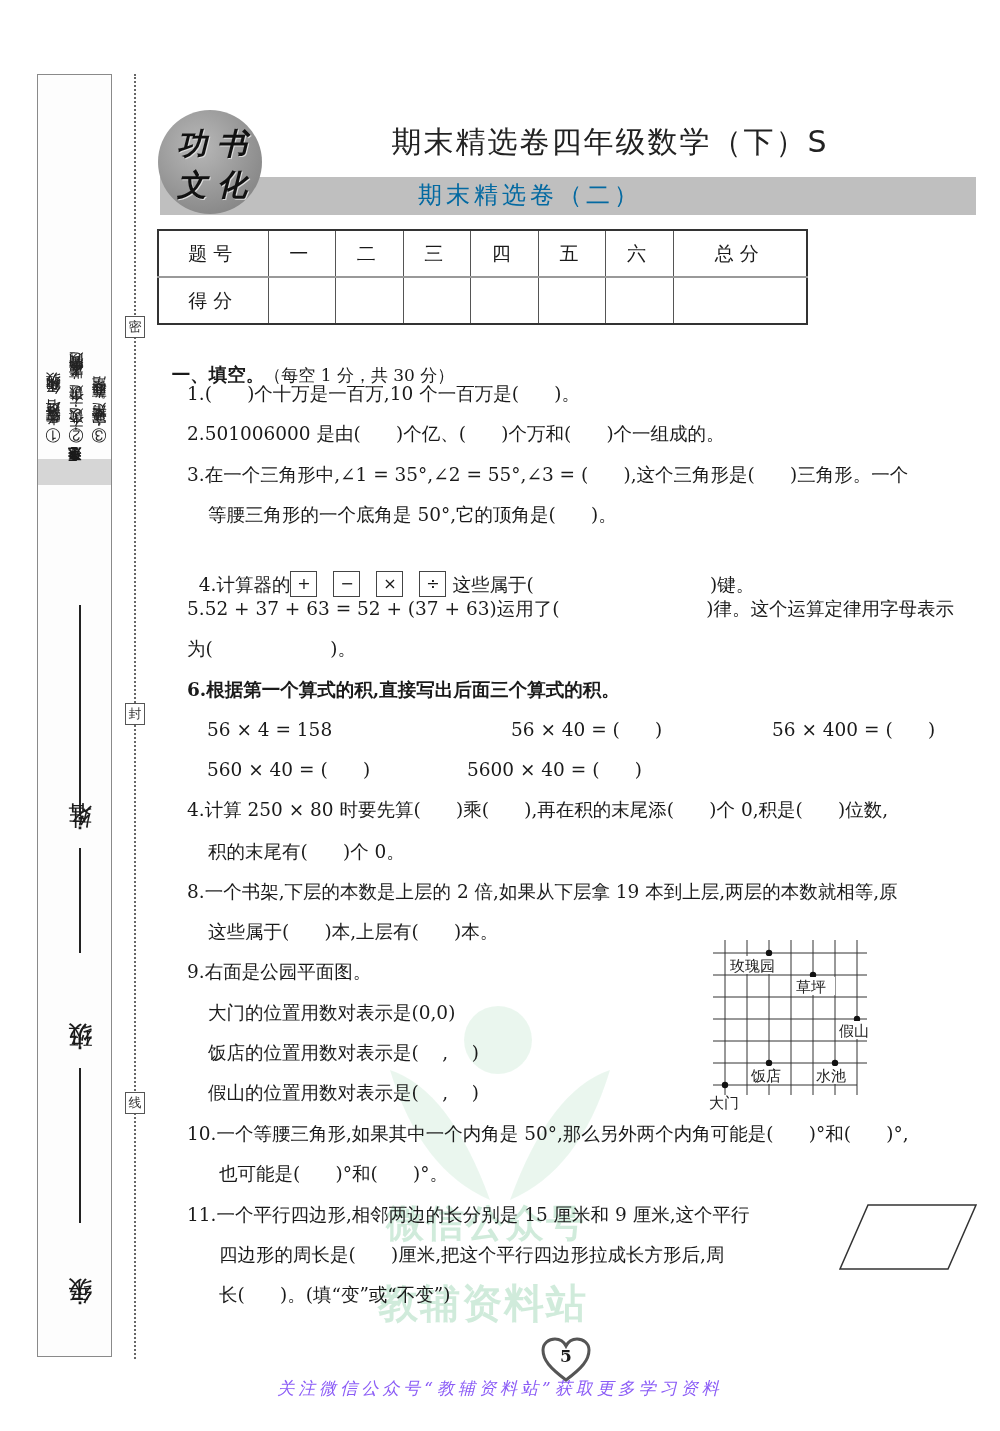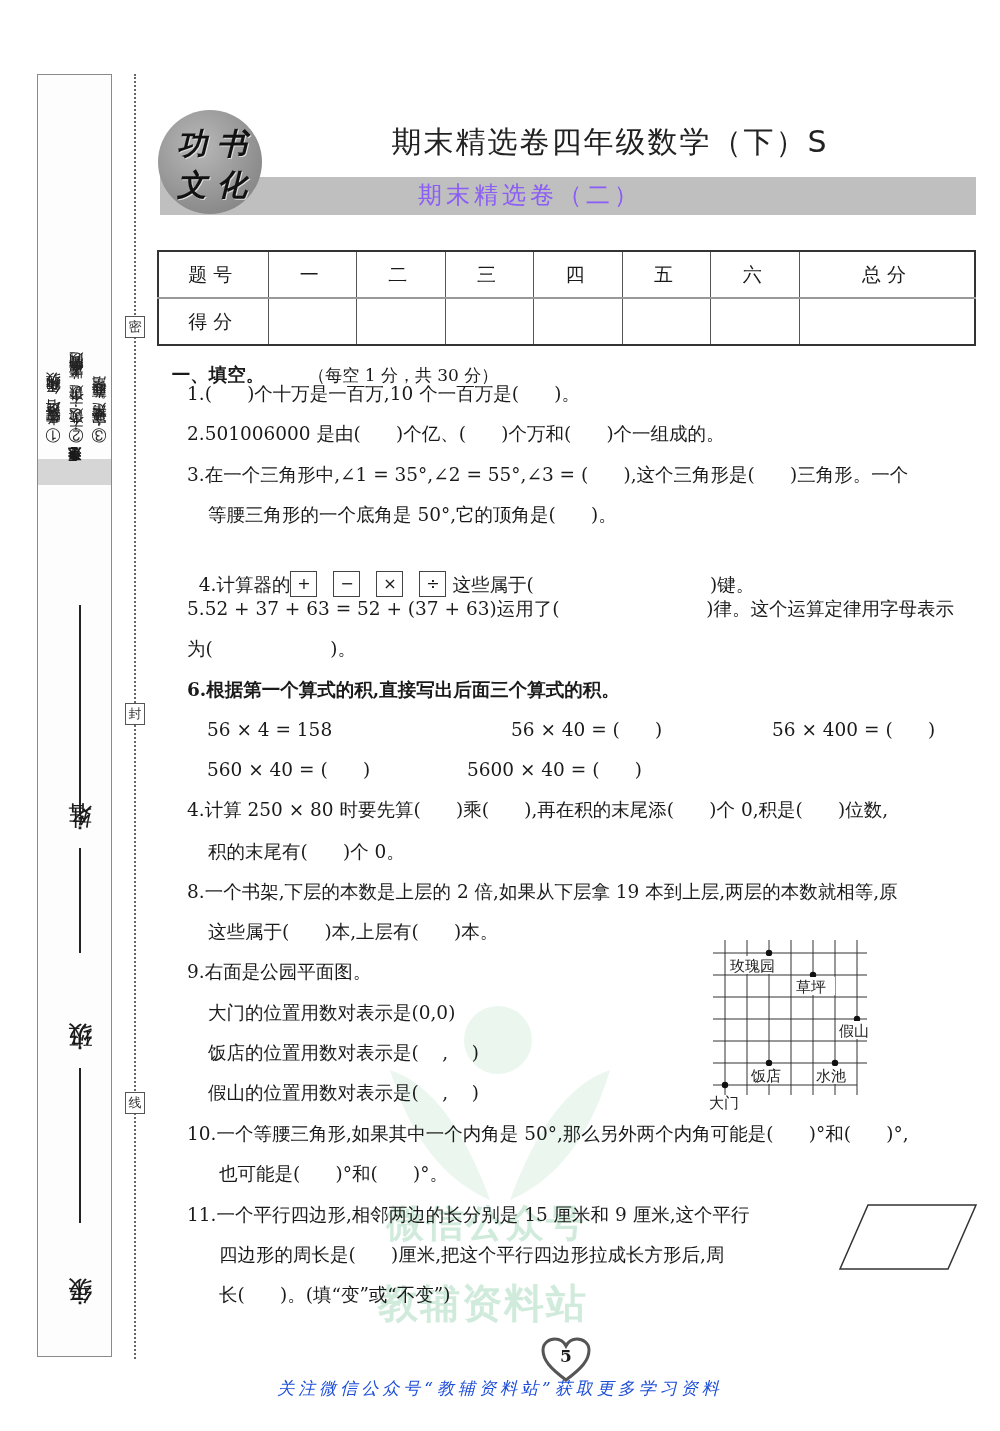--- a/index.html
+++ b/index.html
@@ -67,41 +67,40 @@
     font-family: "DejaVu Serif", serif; font-weight: bold; font-size: 30px; color: #111;
     display: flex; align-items: center; justify-content: center; font-style: italic;
     text-shadow: 1px 1px 0 #ddd;
   }
   .main-title {
     position: absolute; left: 270px; top: 122px; width: 680px; text-align: center;
     font-family: "DejaVu Sans", sans-serif; font-size: 30px; letter-spacing: 2px; color: #222;
   }
   .sub-title {
     position: absolute; left: 270px; top: 179px; width: 520px; text-align: center;
-    font-family: "DejaVu Sans", sans-serif; font-size: 24px; letter-spacing: 4px; color: #8b5cf6;
+    font-family: "DejaVu Sans", sans-serif; font-size: 24px; letter-spacing: 4px; color: #0369a1;
   }
 
   
   .score-table {
-    position: absolute; left: 157px; top: 229px; width: 819px; height: 96px;
+    position: absolute; left: 157px; top: 229px; width: 651px; height: 96px;
     border-collapse: collapse; border-top: 2px solid #333; border-bottom: 2px solid #333;
     font-family: "DejaVu Sans", sans-serif;
-    margin-top: 21px;
   }
   .score-table td {
     border: 1px solid #555; text-align: center; font-size: 19px; letter-spacing: 6px; height: 47px;
   }
   .score-table td:first-child { width: 110px; border-left: 2px solid #333; }
   .score-table td:last-child { border-right: 2px solid #333; }
   .score-table tr:first-child td { border-bottom: 2px solid #999; }
 
   
   .line { position: absolute; font-size: 18.5px; line-height: 22px; white-space: pre; color: #1a1a1a; }
   .section-title { font-family: "DejaVu Sans", sans-serif; font-weight: bold; }
-  .section-note { font-family: "DejaVu Serif", serif; font-weight: normal; font-size: 17px; margin-left: 44px; }
+  .section-note { font-family: "DejaVu Serif", serif; font-weight: normal; font-size: 17px; }
 
   .key-box {
     display: inline-block; width: 27px; height: 26px; border: 1px solid #444;
     text-align: center; line-height: 24px; font-family: "DejaVu Sans", sans-serif; font-size: 16px;
     vertical-align: middle; margin: 0 6px 0 0; position: relative; top: -2px;
   }
 
   
   .park-map { position: absolute; left: 700px; top: 935px; width: 190px; height: 180px; }
 
@@ -116,21 +115,21 @@
   }
 
   
   .page-heart { position: absolute; left: 540px; top: 1336px; width: 52px; height: 46px; }
   .page-number {
     position: absolute; left: 540px; top: 1346px; width: 52px; text-align: center;
     font-family: "DejaVu Serif", serif; font-weight: bold; font-size: 17px;
   }
   .footer-note {
     position: absolute; left: 200px; top: 1377px; width: 600px; text-align: center;
-    font-family: "DejaVu Serif", serif; font-style: italic; font-size: 17px; letter-spacing: 4px; color: #1d4ed8;
+    font-family: "DejaVu Serif", serif; font-style: italic; font-size: 17px; letter-spacing: 4px; color: #8b5cf6;
   }
 </style>
 </head>
 <body>
 
 <div class="binding-box">
   <div class="notice-col">
     <div class="notice-lines">
       <div class="notice-line">①考生要写清姓名、年级和班级；</div>
       <div class="notice-line">②不读题，不讲题，监考人不解答问题；</div>

